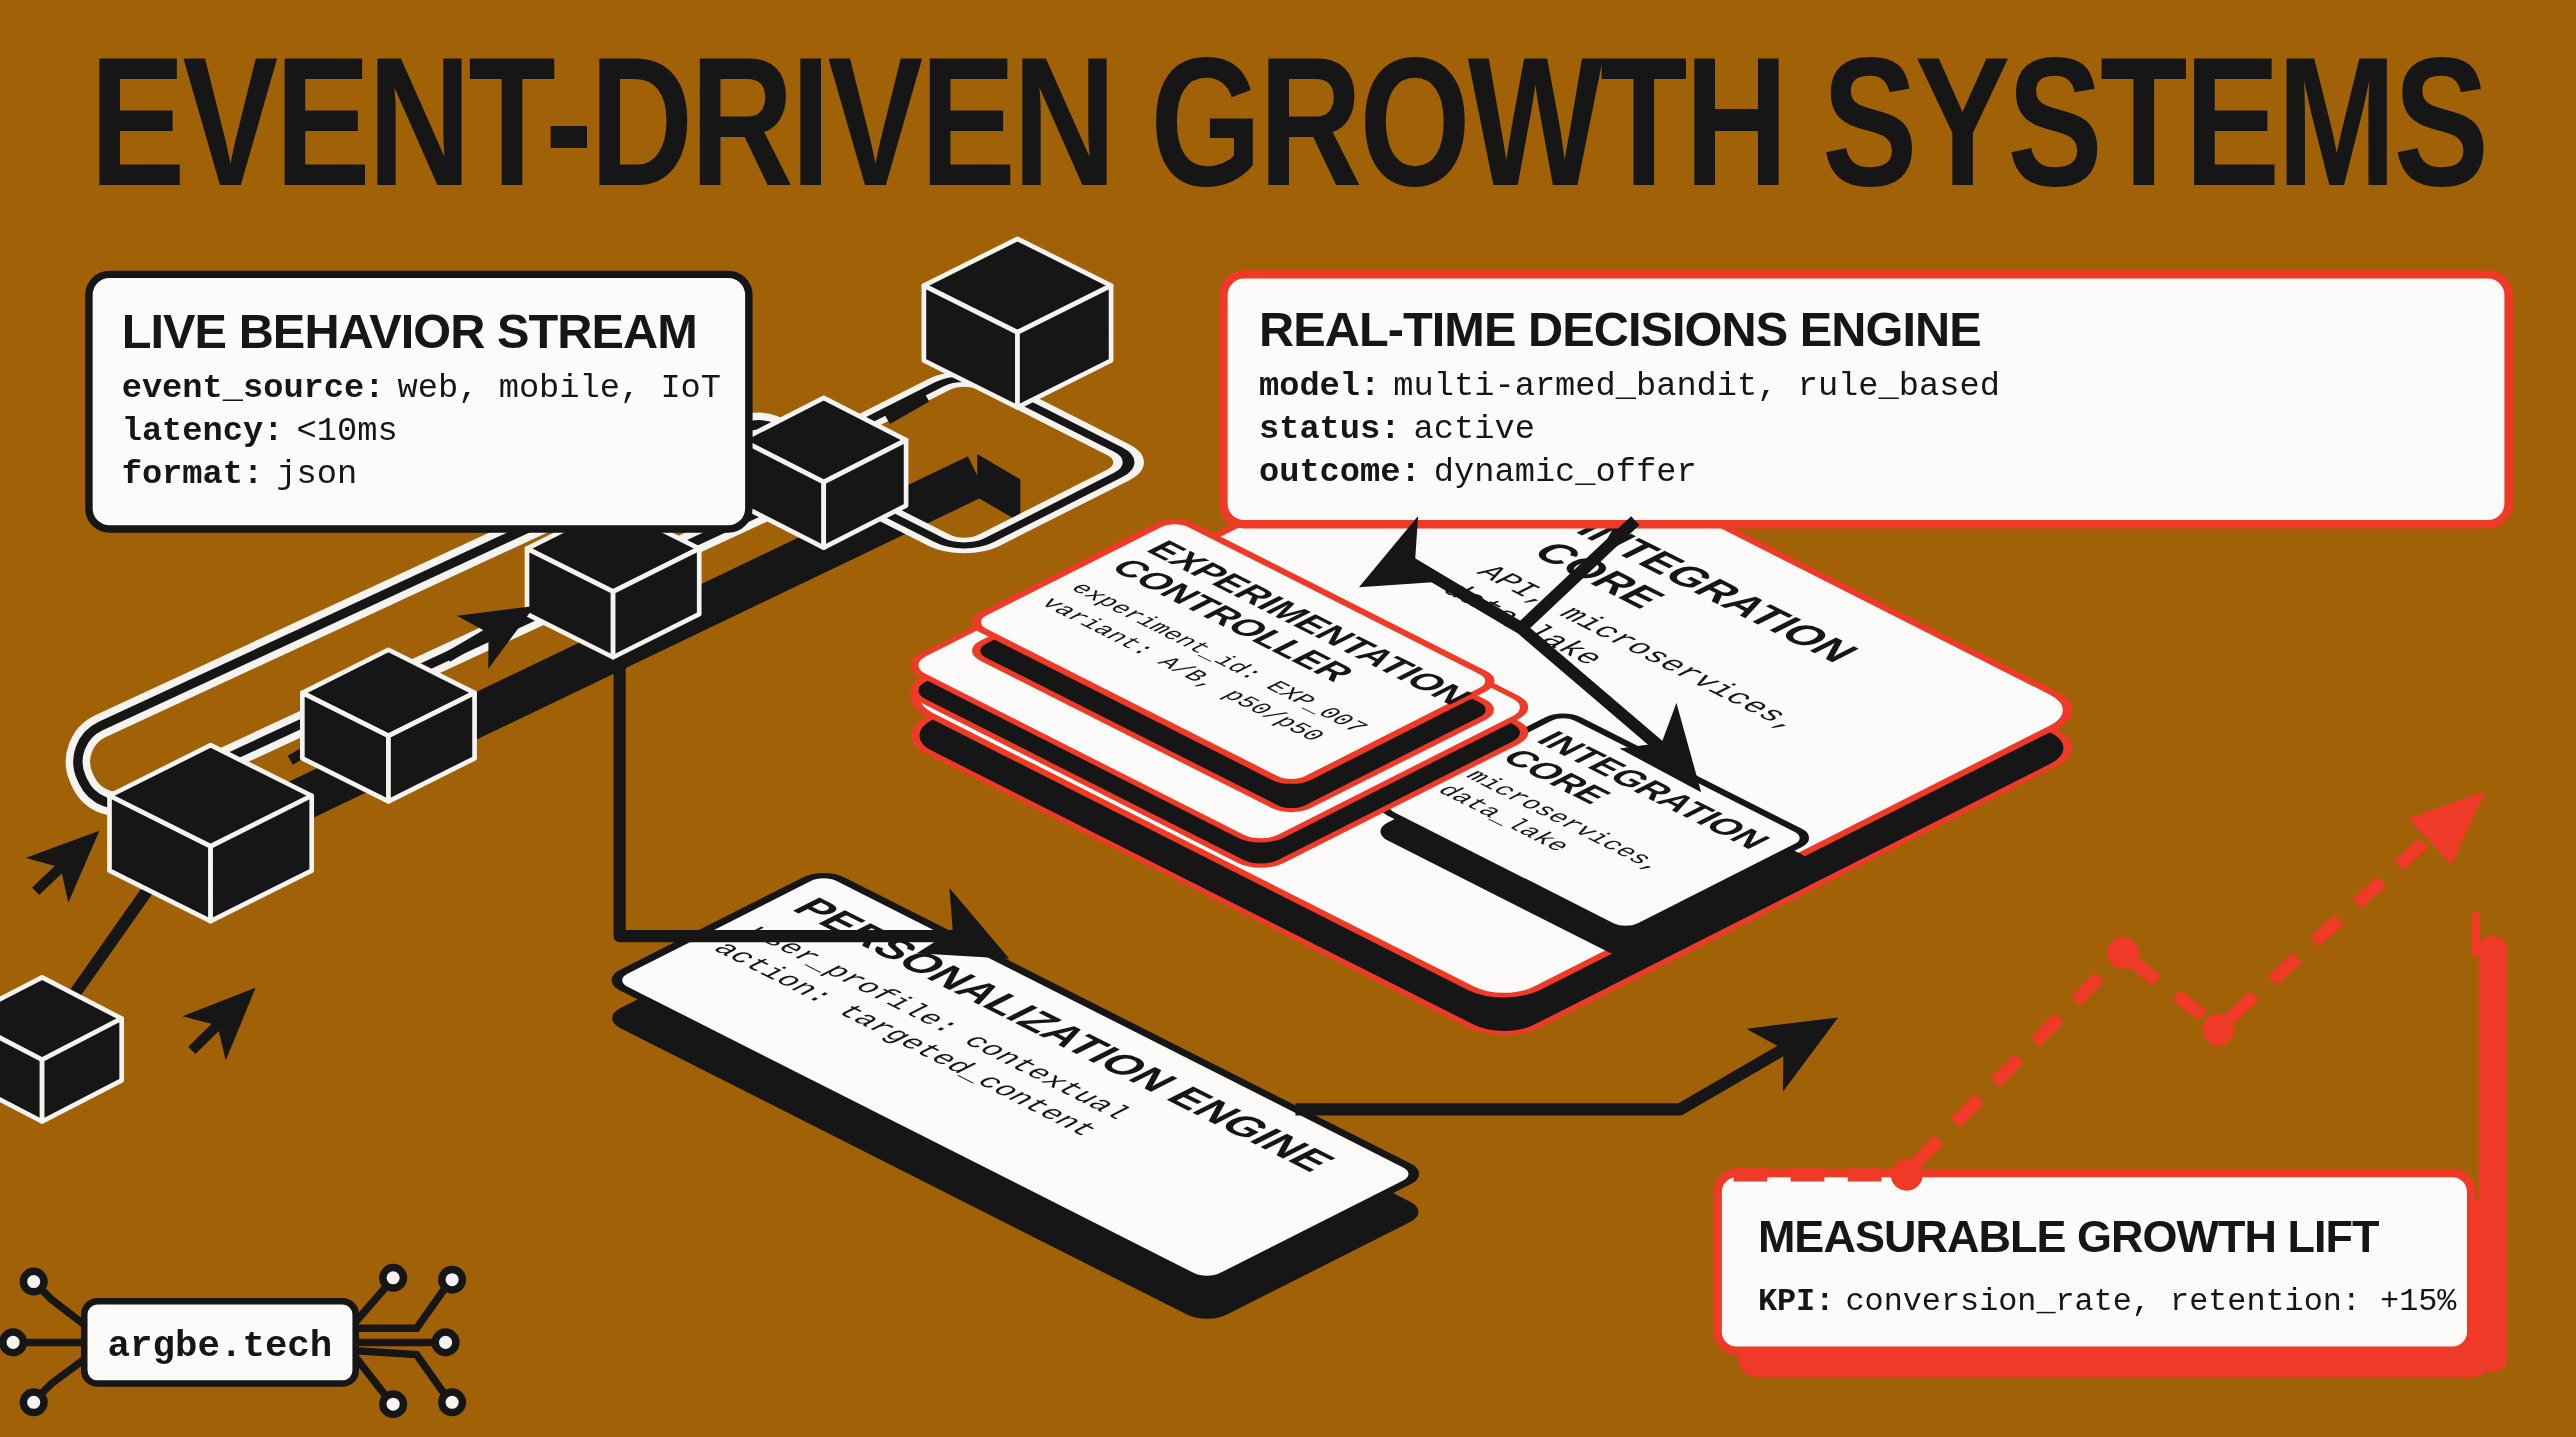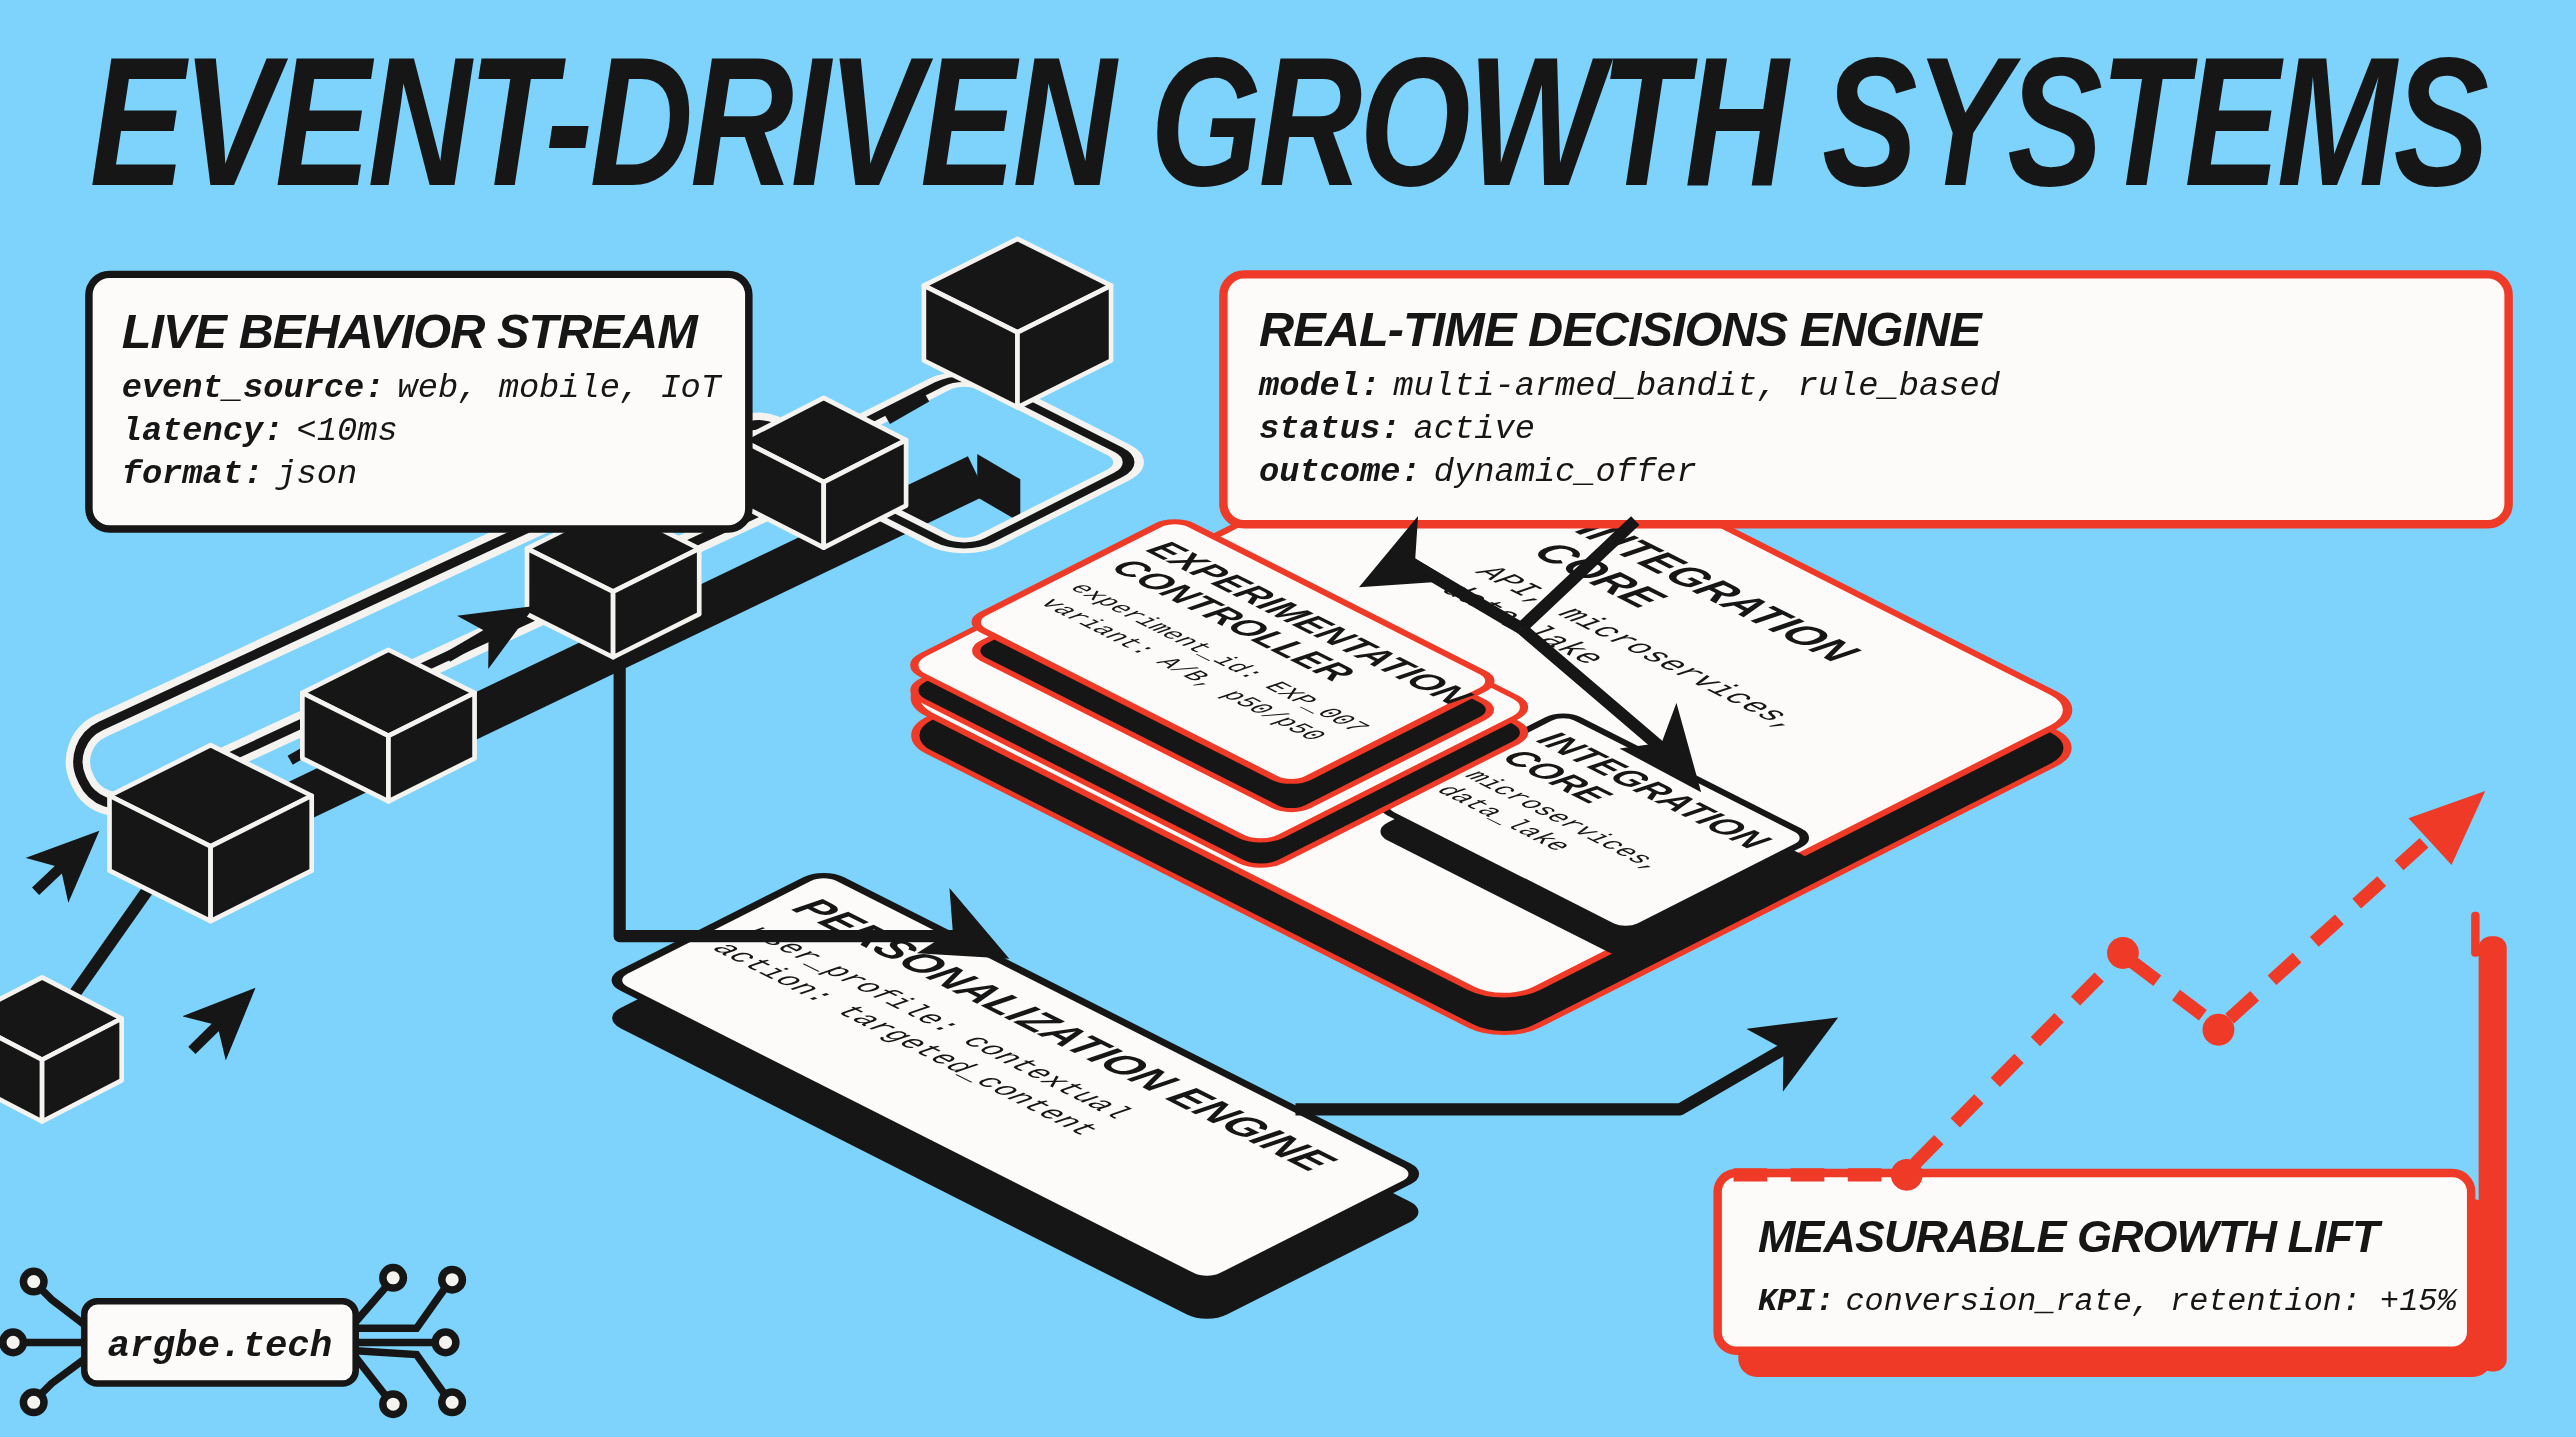--- a/index.html
+++ b/index.html
@@ -1,17 +1,17 @@
 <!DOCTYPE html>
 <html style="font-size:15px"><head>
 <meta charset="utf-8">
 <style>
   html,body{margin:0;padding:0;background:#f4f3f0;}
-  #stage{position:relative;width:2576px;height:1438px;overflow:hidden;background:#7dd3fc;
-         font-family:"Liberation Sans",sans-serif;font-style:italic;}
+  #stage{position:relative;width:2576px;height:1438px;overflow:hidden;background:#a16207;
+         font-family:"Liberation Sans",sans-serif;}
   svg{position:absolute;left:0;top:0;}
   text{fill:#161616;}
   .ttl{font-family:"Liberation Sans",sans-serif;font-weight:bold;}
   .mono{font-family:"Liberation Mono","DejaVu Sans Mono",monospace;}
   .mk{font-weight:bold;}
 </style>
 </head>
 <body>
 
 <div id="stage">

